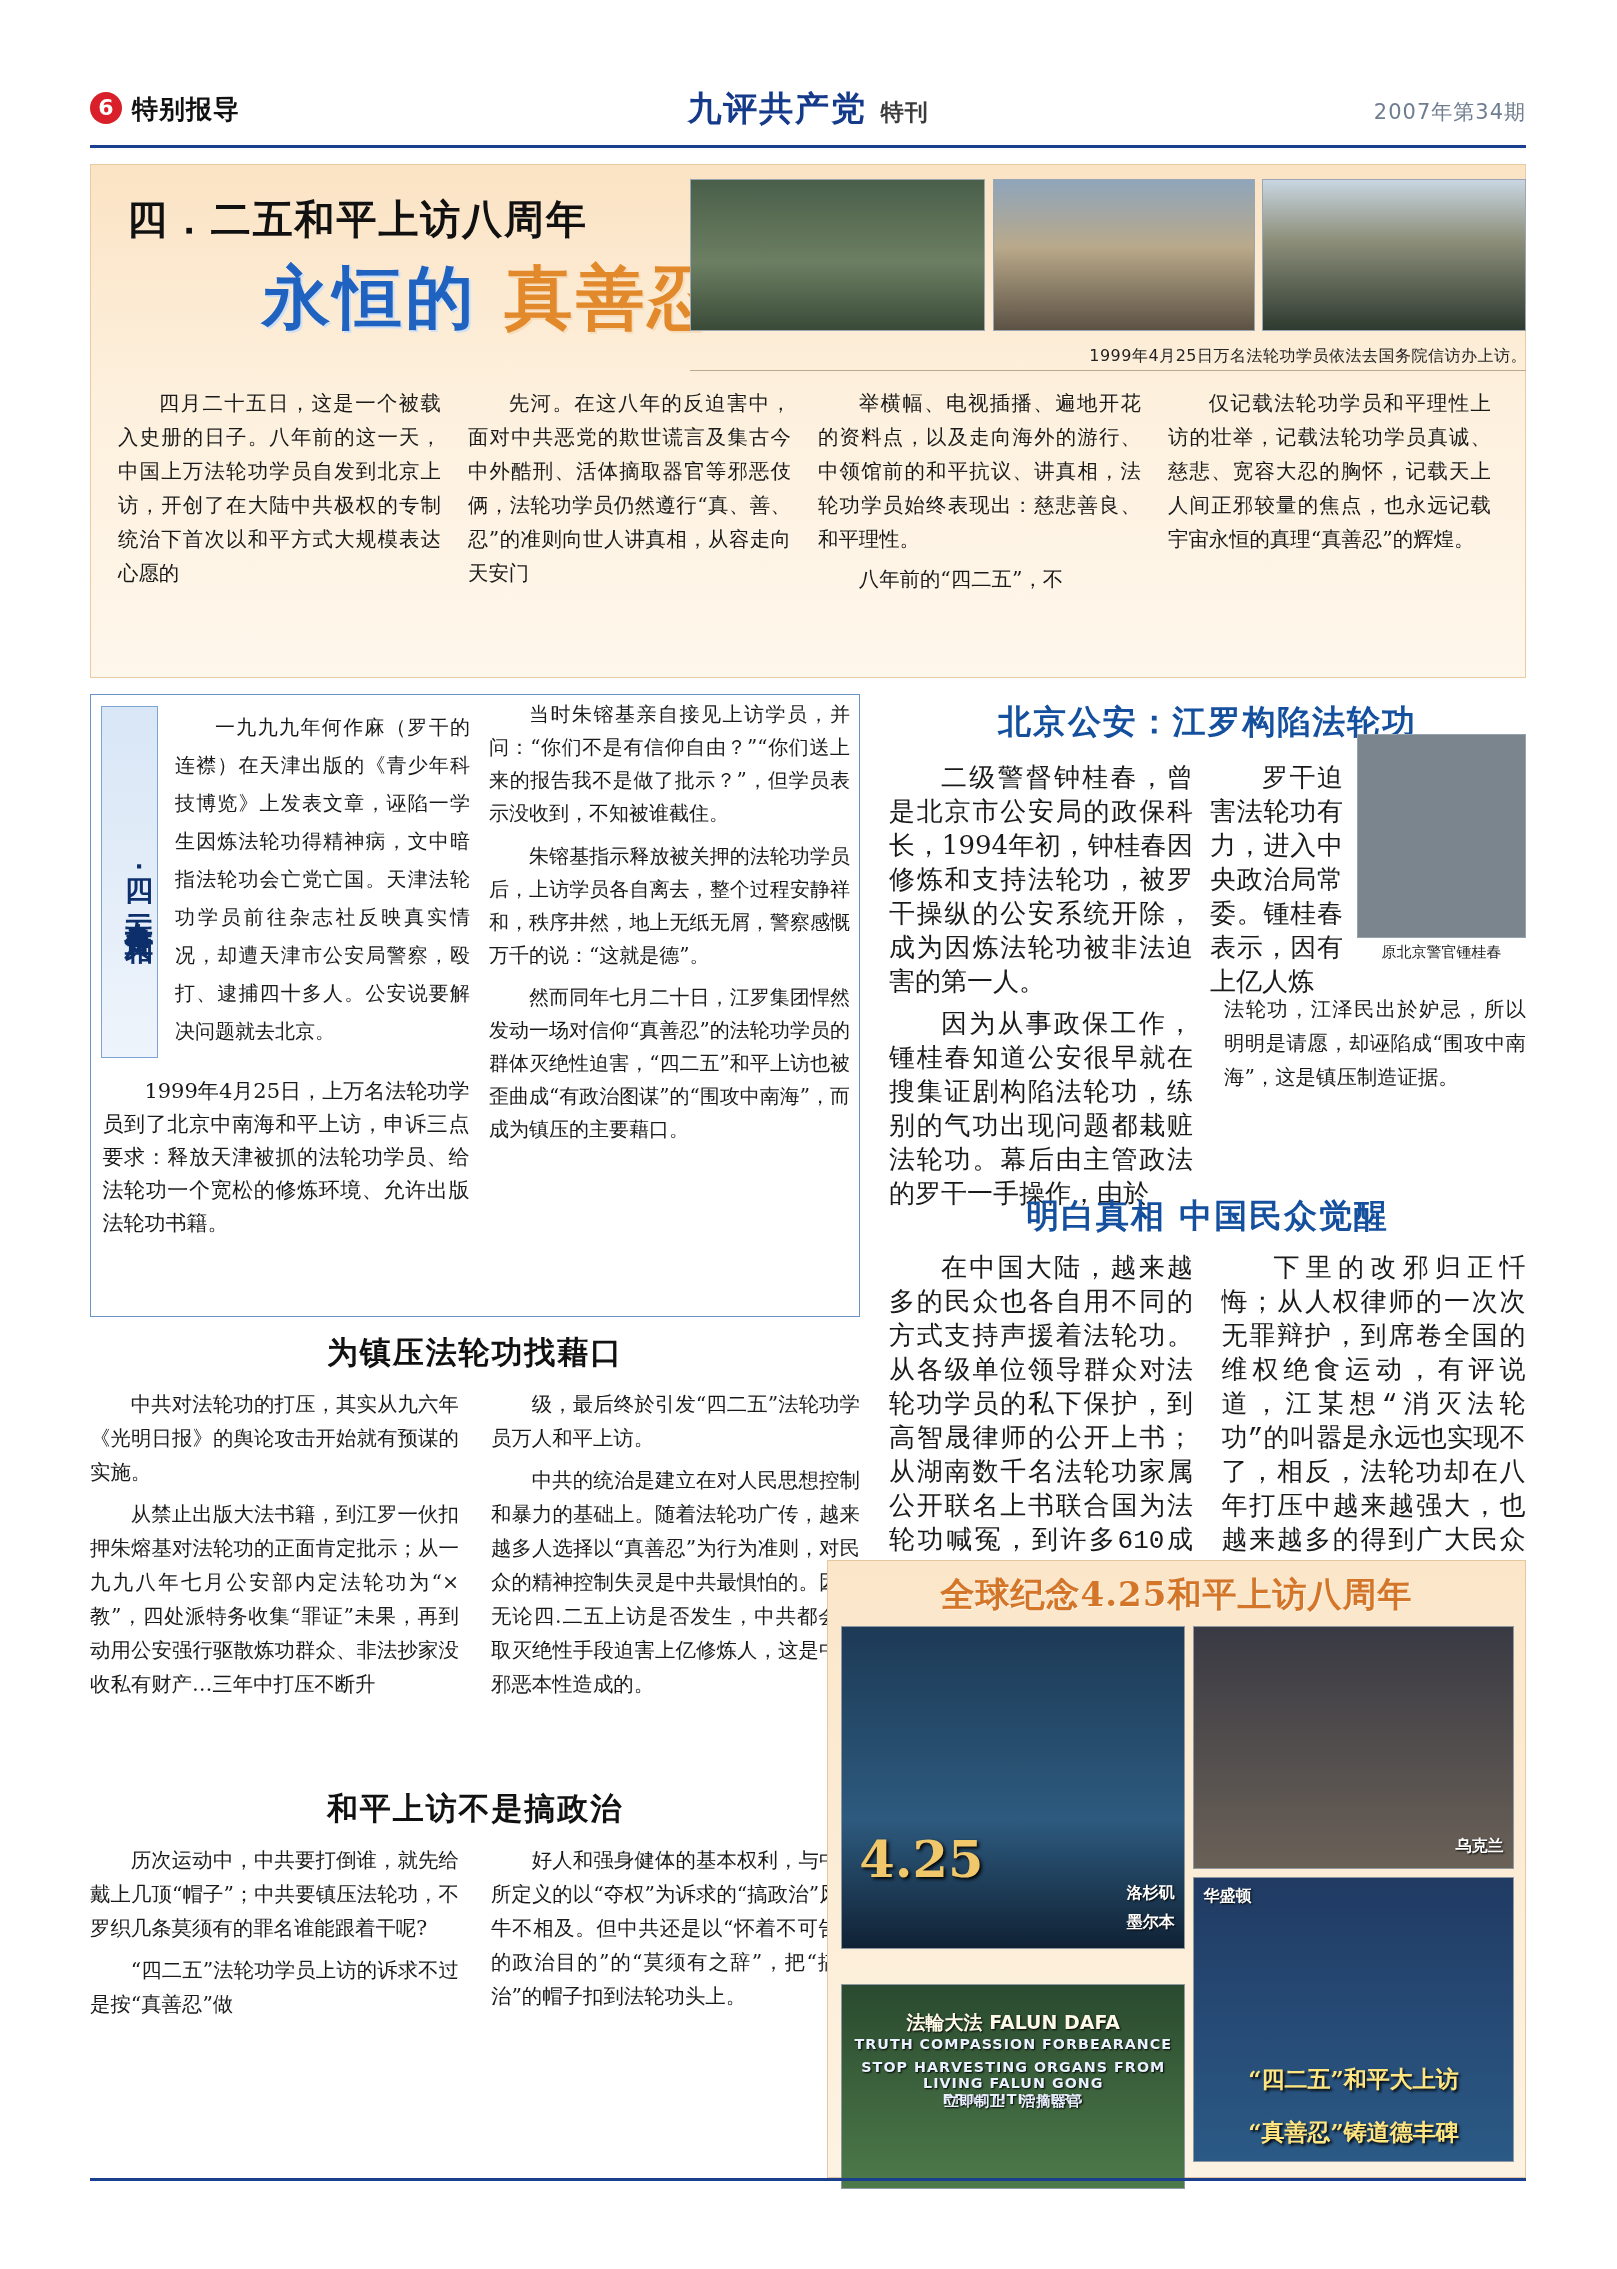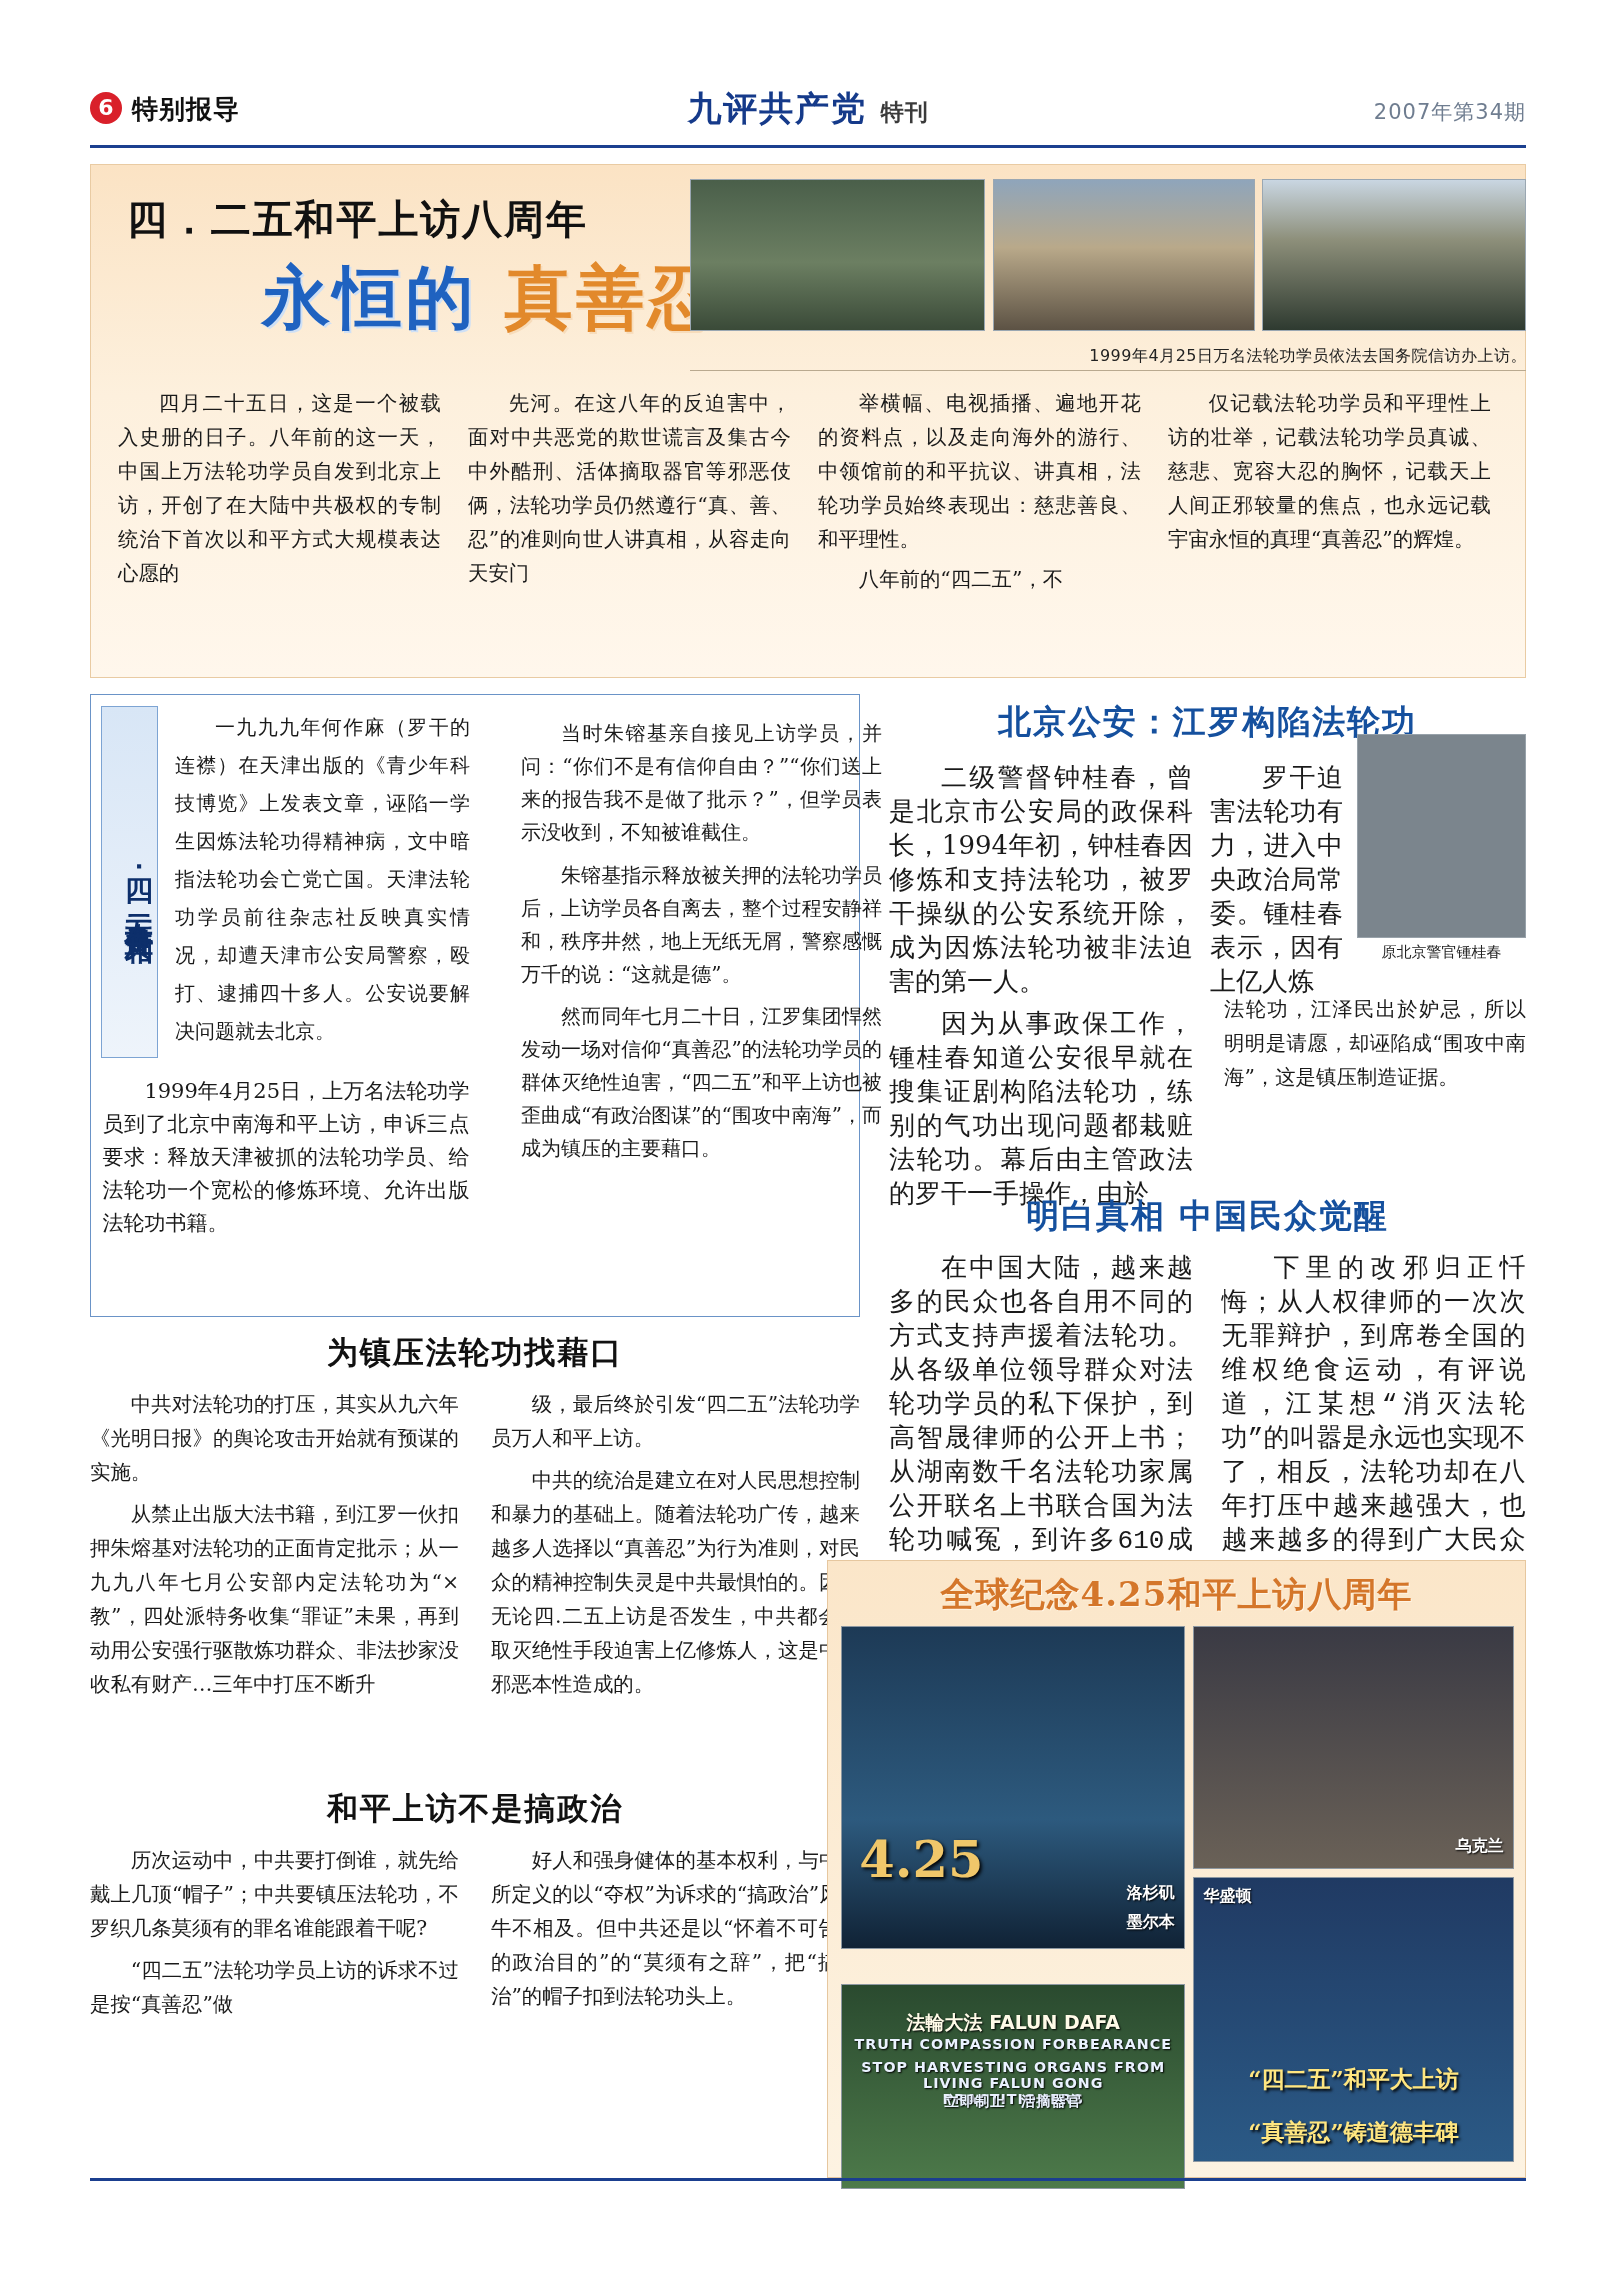--- a/index.html
+++ b/index.html
@@ -209,27 +209,26 @@
     position: absolute;
     left: 11.4px; top: 380px;
     width: 367px;
     font-size: 21px;
     line-height: 33px;
     text-align: justify;
     font-family: "DejaVu Serif","Liberation Serif",serif;
   }
   .boxed-col2 {
     position: absolute;
-    left: 398px; top: 22px;
+    left: 398px; top: 3px;
     width: 361px;
     font-size: 20px;
     line-height: 33px;
     text-align: justify;
     font-family: "DejaVu Serif","Liberation Serif",serif;
-    margin-left: 32px;
   }
   .boxed p, .boxed-col1 p, .boxed-col2 p { margin: 0 0 9.5px 0; text-indent: 2em; }
 
   
   .art-title {
     font-size: 31px;
     font-weight: bold;
     text-align: center;
     color: #111;
     font-family: "DejaVu Serif","Liberation Serif",serif;

